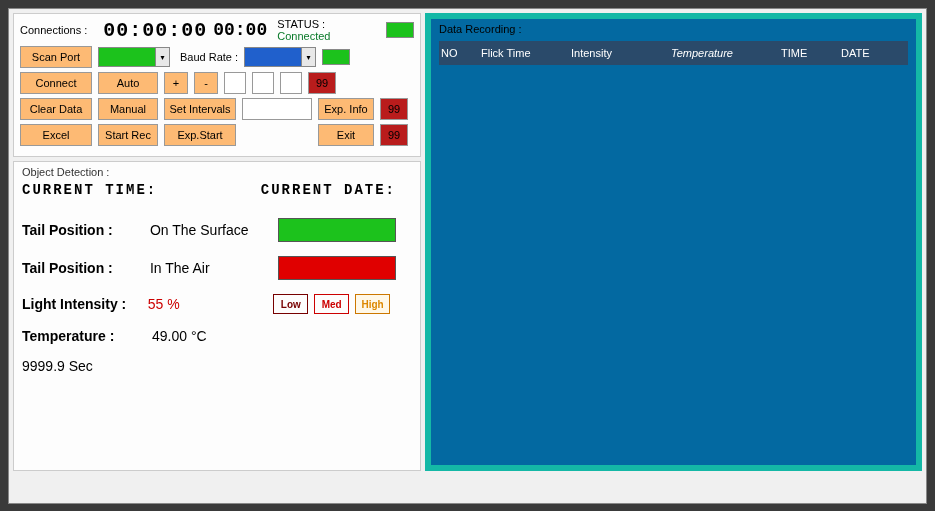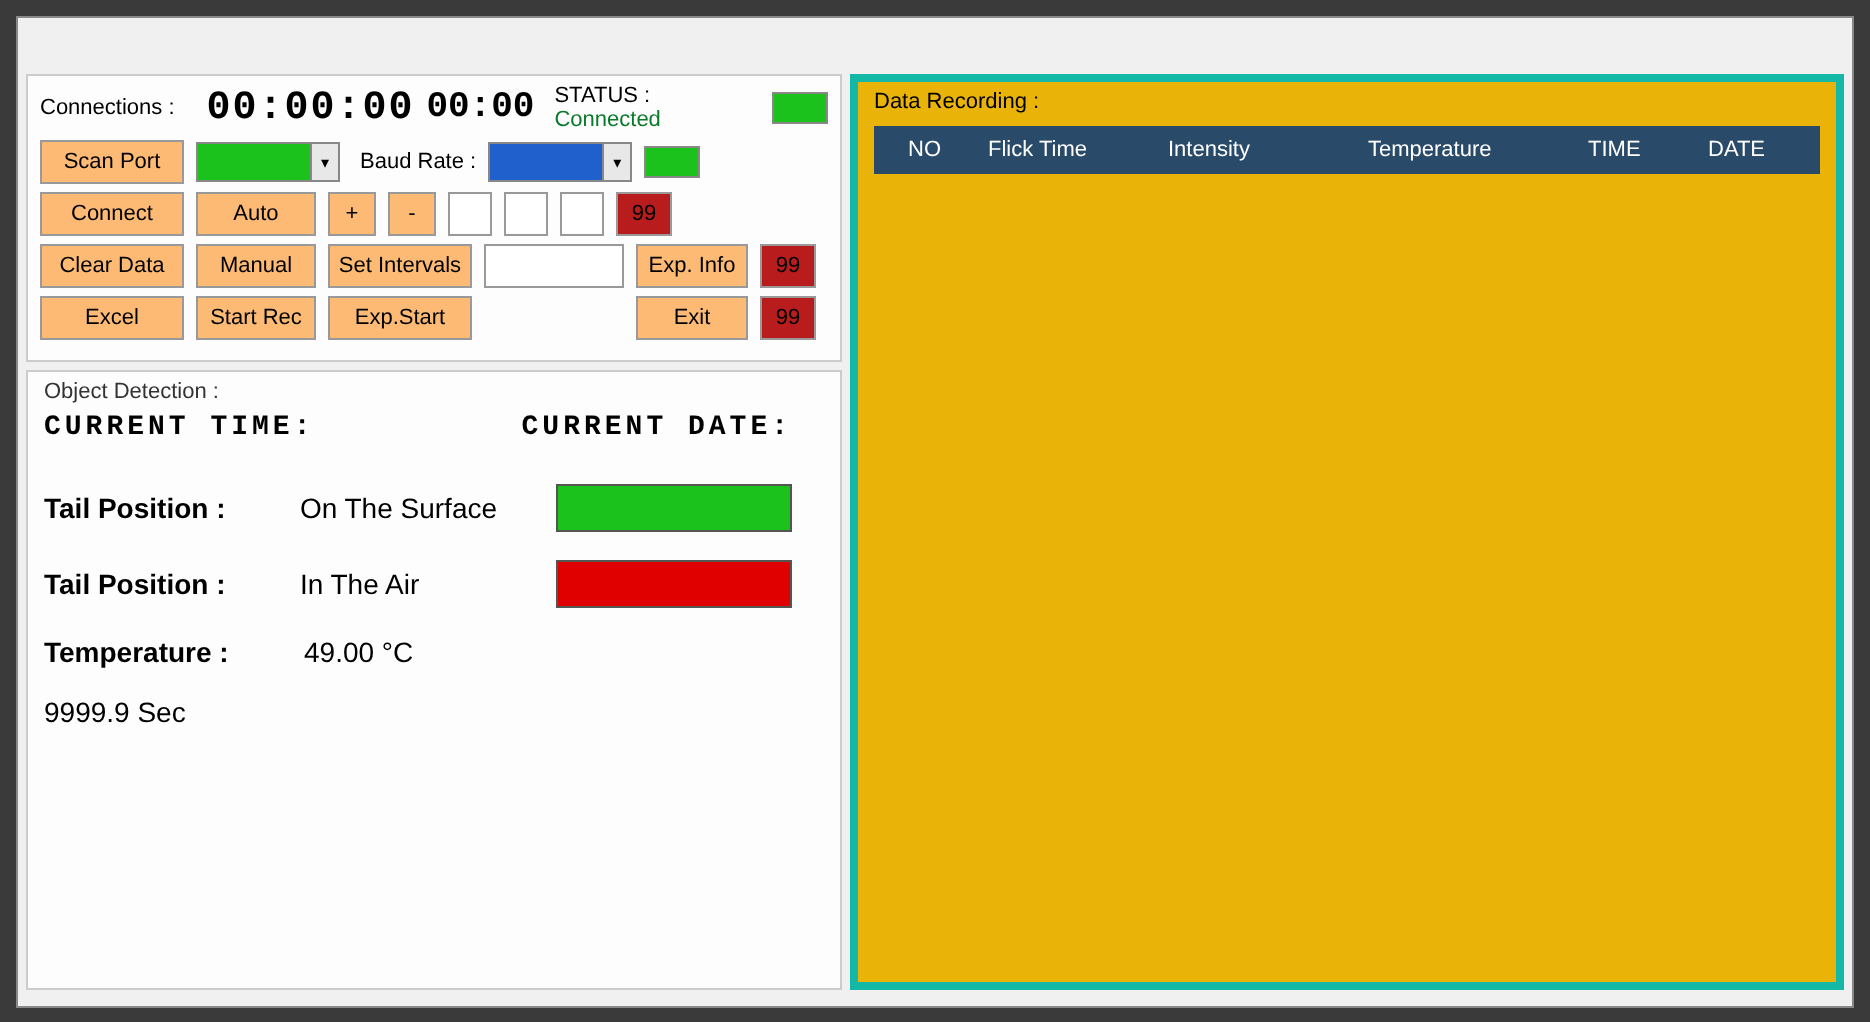--- a/index.html
+++ b/index.html
@@ -5,23 +5,23 @@
 * { box-sizing: border-box; margin: 0; padding: 0; }
 body { font-family: "Segoe UI", Tahoma, sans-serif; font-size: 12px; background: #3a3a3a; overflow: hidden; width: 935px; height: 511px; }
 .window { position: absolute; top: 8px; left: 8px; width: 919px; height: 496px; background: #f0f0f0; border: 1px solid #888; }
 .titlebar { height: 28px; background: #fff; display: flex; align-items: center; border-bottom: 1px solid #ddd; }
 .titlebar-icon { width: 16px; height: 16px; margin: 0 6px 0 8px; background: #d4c89a; border: 1px solid #888; position: relative; }
 .titlebar-icon::before { content: ""; position: absolute; top: 2px; left: 2px; width: 4px; height: 4px; background: #cc3344; }
 .titlebar-icon::after { content: ""; position: absolute; top: 2px; right: 2px; width: 4px; height: 4px; background: #3366cc; }
 .titlebar-title { flex: 1; text-align: center; font-size: 12px; color: #222; }
 .titlebar-controls { display: flex; }
 .titlebar-btn { width: 44px; height: 28px; display: flex; align-items: center; justify-content: center; font-size: 14px; font-family: sans-serif; }
-.content { display: flex; padding: 4px; gap: 4px; height: calc(100% - 28px); margin-top: 24px; }
+.content { display: flex; padding: 4px; gap: 4px; height: calc(100% - 28px); }
 .left-panel { width: 408px; display: flex; flex-direction: column; gap: 4px; }
-.right-panel { flex: 1; border: 4px solid #14b8a6; background: #eab308; padding: 4px 8px; }
+.right-panel { flex: 1; border: 6px solid #14b8a6; background: #0369a1; padding: 4px 8px; }
 .groupbox { border: 1px solid #ccc; background: #fdfdfd; padding: 4px 6px 6px 6px; }
 .gb-label { font-size: 11px; color: #333; margin-bottom: 2px; }
 
 .row1 { display: flex; align-items: center; gap: 6px; margin-bottom: 4px; }
 .conn-label { font-size: 11px; width: 78px; }
 .timer { font-family: "Courier New", monospace; font-size: 20px; font-weight: bold; letter-spacing: 1px; }
 .timer-small { font-family: "Courier New", monospace; font-size: 18px; font-weight: bold; }
 .status-lbl { font-size: 11px; margin-left: 4px; }
 .status-lbl .connected { color: #0a7a2a; }
 .status-ind { width: 28px; height: 16px; background: #1cc21c; border: 1px solid #888; }
@@ -51,25 +51,25 @@
 .color-box { width: 120px; height: 24px; border: 1px solid #555; }
 .green-box { background: #1cc21c; }
 .red-box { background: #e00000; }
 .lmi-btn { width: 36px; height: 20px; border: 1px solid; font-size: 10px; font-weight: bold; display:flex; align-items:center; justify-content:center; margin-right: 6px; cursor:pointer; }
 .low-btn { border-color: #770000; color: #770000; }
 .med-btn { border-color: #cc0000; color: #cc0000; }
 .high-btn { border-color: #cc7700; color: #dd8800; background:#fff8e8; }
 
 .data-label { font-size: 11px; margin-bottom: 6px; }
 .table-header { background: #2a4a6a; color: #fff; display: flex; height: 24px; align-items: center; font-size: 11px; }
-.th { padding: 0 17px; }
+.th { padding: 0 2px; }
 .th-no { width: 40px; }
 .th-ft { width: 90px; }
 .th-int { width: 100px; }
-.th-temp { width: 110px; }
+.th-temp { width: 110px; font-style: italic; }
 .th-time { width: 60px; }
 .th-date { width: 60px; }
 </style>
 </head>
 <body>
 
 <div class="window">
 
   <div class="content">
     <div class="left-panel">
@@ -133,20 +133,27 @@
           <div class="info-label">Tail Position :</div>
           <div class="info-value">On The Surface</div>
           <div class="color-box green-box"></div>
         </div>
         <div class="info-row">
           <div class="info-label">Tail Position :</div>
           <div class="info-value">In The Air</div>
           <div class="color-box red-box"></div>
         </div>
         <div class="info-row">
+          <div class="info-label">Light Intensity :</div>
+          <div class="info-value red">55 %</div>
+          <div class="lmi-btn low-btn">Low</div>
+          <div class="lmi-btn med-btn">Med</div>
+          <div class="lmi-btn high-btn">High</div>
+        </div>
+        <div class="info-row">
           <div class="info-label">Temperature :</div>
           <div class="info-value">49.00 °C</div>
         </div>
         <div class="info-row">
           <div class="info-value">9999.9 Sec</div>
         </div>
       </div>
     </div>
 
     <div class="right-panel">

